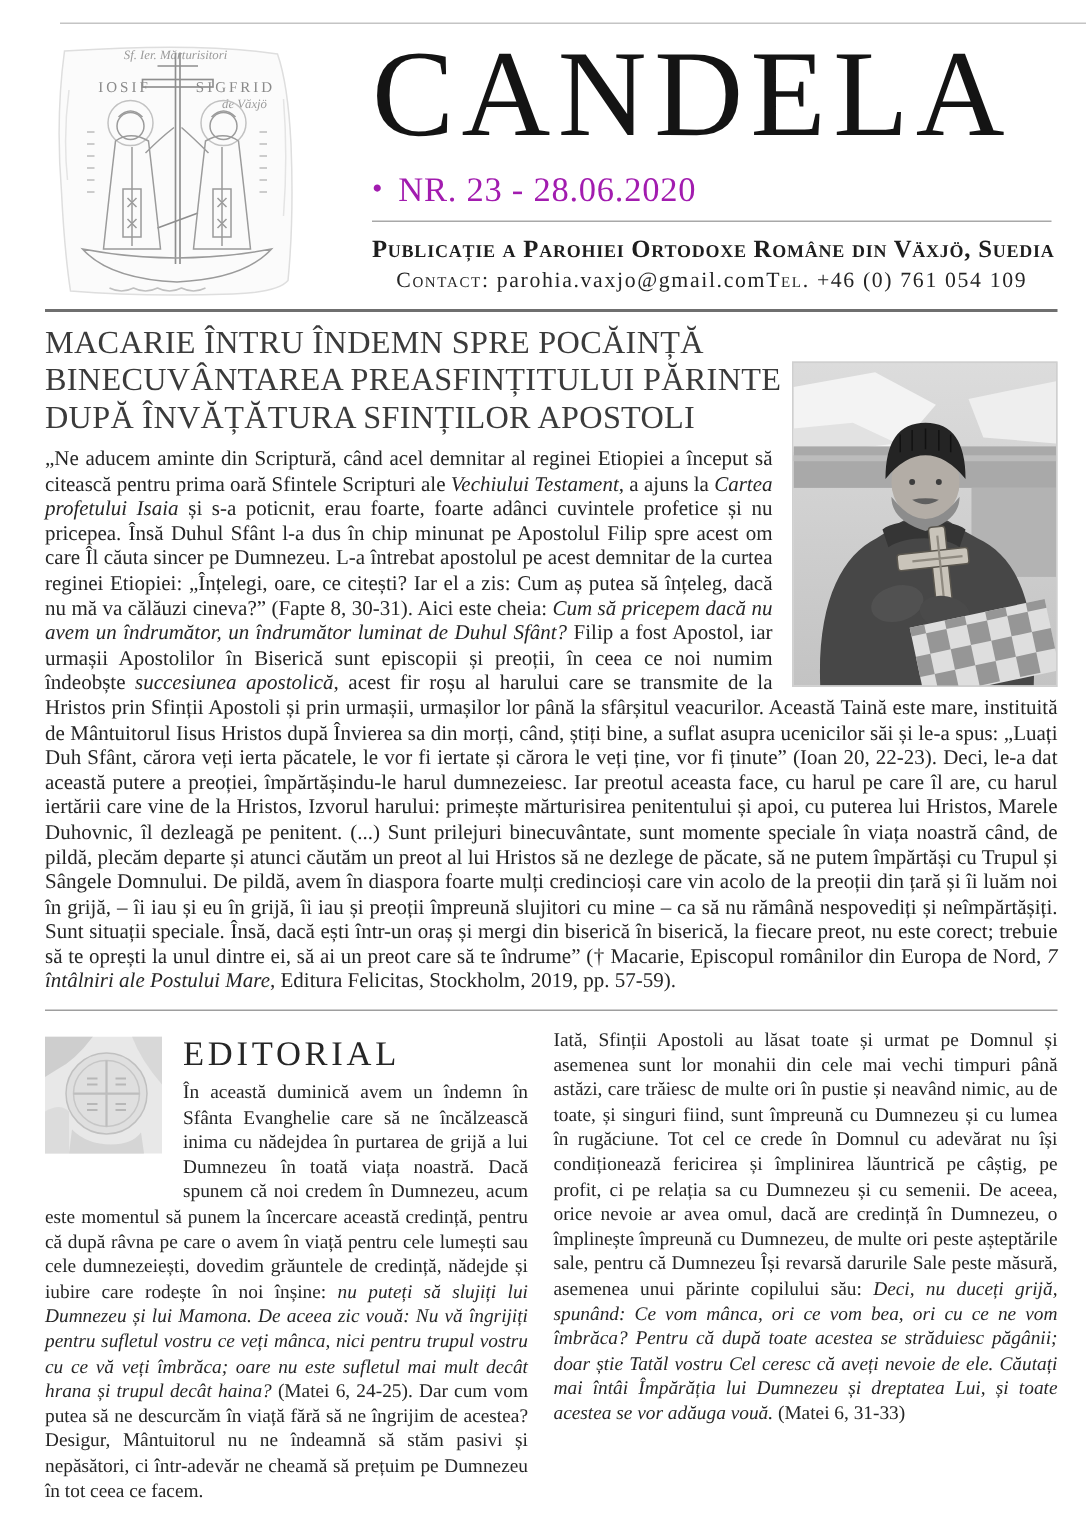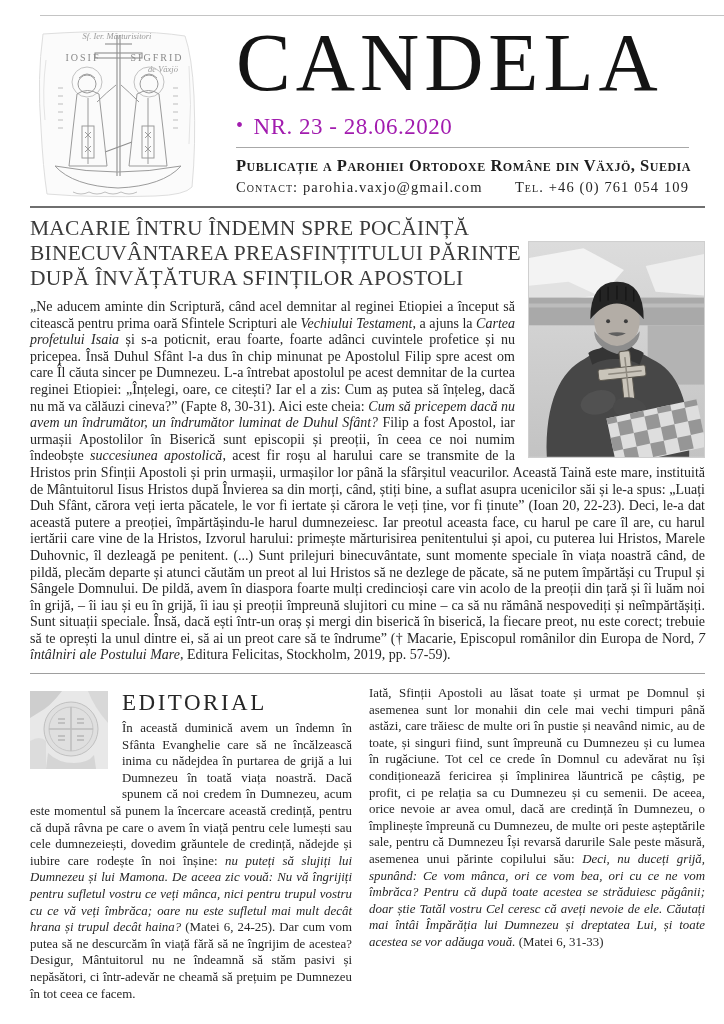--- a/index.html
+++ b/index.html
@@ -8,36 +8,36 @@
     overflow:hidden;font-family:"Liberation Serif","DejaVu Serif",serif;color:#2b2b2b;
   }
   .top-rule{position:absolute;top:15px;left:40px;right:0;border-top:1px solid #c4c4c4;}
 
   
   .logo-box{position:absolute;top:26px;left:33px;width:168px;height:174px;}
   .logo-svg{width:100%;height:100%;}
   .logo-name{font-family:"Liberation Serif",serif;font-size:10px;letter-spacing:2px;fill:#8a8a8a;}
   .logo-script{font-family:"Liberation Serif",serif;font-style:italic;font-size:8.5px;fill:#9a9a9a;}
 
-  .mast{position:absolute;top:20px;left:236px;width:453px;}
+  .mast{position:absolute;top:20px;left:248px;width:453px;}
   .mast-title{
     font-size:82px;line-height:86px;letter-spacing:5px;color:#141414;
     white-space:nowrap;font-weight:400;
   }
   .edition-row{display:flex;justify-content:space-between;align-items:baseline;margin-top:8px;}
   .edition{font-size:29px;letter-spacing:2.5px;word-spacing:8px;color:#1b1b1b;white-space:nowrap;}
   .issue-wrap{font-size:23px;letter-spacing:0.5px;color:#a21caf;white-space:nowrap;}
   .bullet{font-size:20px;margin-right:10px;position:relative;top:-2px;}
   .mast-rule{border-top:1px solid #a8a8a8;margin-top:7px;}
   .publisher{
     margin-top:8px;font-weight:bold;font-variant:small-caps;font-size:16.5px;
     letter-spacing:0.5px;color:#1e1e1e;white-space:nowrap;
   }
   .contact-row{
-    display:flex;justify-content:space-between;margin-top:3px;
+    display:flex;justify-content:center;margin-top:3px;
     font-size:14.5px;letter-spacing:1.1px;color:#242424;white-space:nowrap;
   }
   .sc{font-variant:small-caps;}
   .header-rule{position:absolute;top:206px;left:30px;width:675px;border-top:2px solid #6f6f6f;}
 
   
   .content{position:absolute;top:216px;left:30px;width:675px;}
   .headline{
     width:505px;font-size:21.5px;line-height:25px;letter-spacing:0.2px;
     color:#3b3b3b;font-weight:400;

